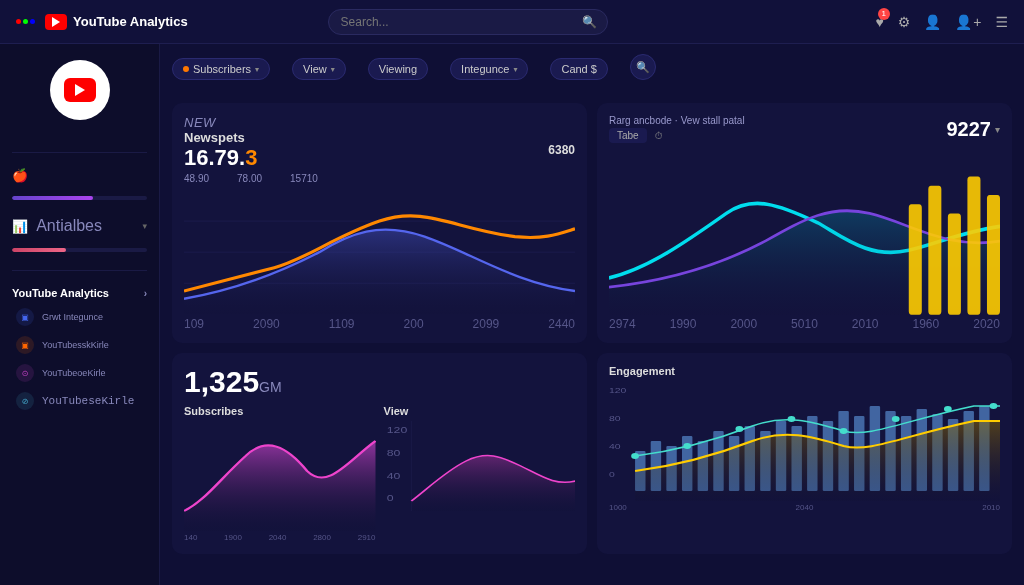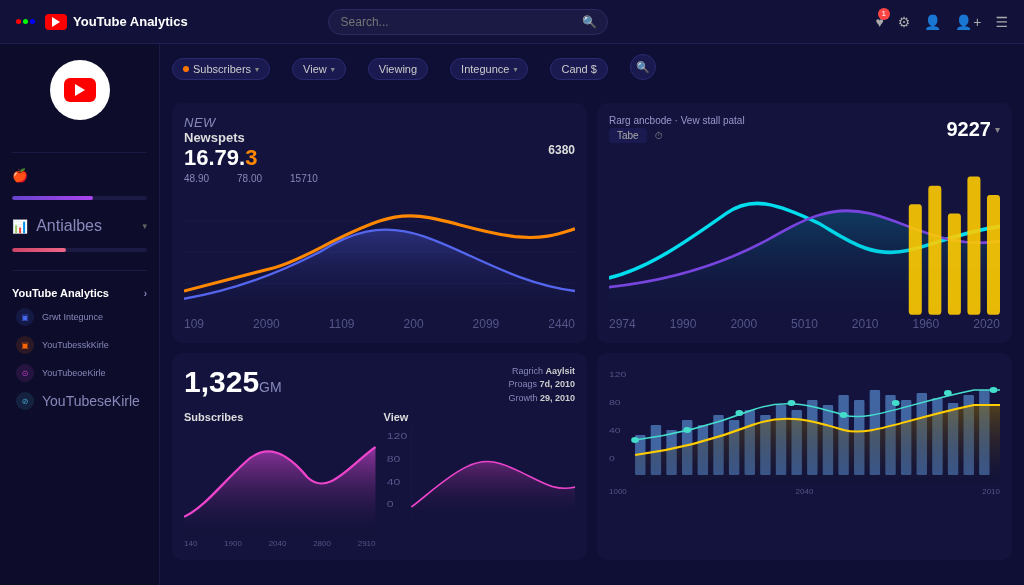--- a/index.html
+++ b/index.html
@@ -463,21 +463,21 @@
     <div class="sidebar-sub-item">
       <div class="sidebar-sub-icon" style="background:#ff660022;color:#ff6600;">▣</div>
       <span style="font-size:9px;">YouTubesskKirle</span>
     </div>
     <div class="sidebar-sub-item">
       <div class="sidebar-sub-icon" style="background:#cc44cc22;color:#cc44cc;">⊙</div>
       <span style="font-size:9px;">YouTubeoeKirle</span>
     </div>
     <div class="sidebar-sub-item">
       <div class="sidebar-sub-icon" style="background:#44aacc22;color:#44aacc;">⊘</div>
-      <span style="font-size:14px;">YouTubeseKirle</span>
+      <span style="font-size:11px;font-family:Liberation Mono, monospace;">YouTubeseKirle</span>
     </div>
   </aside>
 
   <main class="content">
 
     <div class="filter-bar">
       <div class="filter-btn">
         <span class="dot"></span>
         <span>Subscribers</span>
         <span class="arrow">▾</span>
@@ -595,34 +595,20 @@
           <span>2020</span>
         </div>
       </div>
 
       <div class="card">
         <div class="stat-row">
           <div>
             <div style="display:flex;align-items:baseline;gap:0;">
               <span class="stat-big">1,325</span>
               <span style="font-size:14px;color:#8888bb;">GM</span>
-            </div>
-          </div>
-          <div class="stat-detail">
-            <div>
-              <span>Ragrich</span>
-              <strong>Aaylsit</strong>
-            </div>
-            <div>
-              <span>Proags</span>
-              <strong>7d, 2010</strong>
-            </div>
-            <div>
-              <span>Growth</span>
-              <strong>29, 2010</strong>
             </div>
           </div>
         </div>
         <div style="display:grid;grid-template-columns:1fr 1fr;gap:8px;margin-top:6px;">
           <div>
             <div class="chart-label">Subscribes</div>
             <div class="bottom-chart">
               <svg viewBox="0 0 140 110" class="chart" preserveAspectRatio="none">
                 <path d="M0,90 C15,80 25,60 45,35 C60,15 75,25 90,50 C105,70 120,40 140,20 L140,110 L0,110 Z" fill="url(#pinkGrad)" opacity="0.85"></path>
                 <path d="M0,90 C15,80 25,60 45,35 C60,15 75,25 90,50 C105,70 120,40 140,20" fill="none" stroke="#ee44cc" stroke-width="2"></path>
@@ -661,20 +647,21 @@
                     <stop offset="100%" stop-color="#0d0d2b" stop-opacity="0.1"></stop>
                   </linearGradient>
                 </defs>
               </svg>
             </div>
           </div>
         </div>
       </div>
 
       <div class="card">
+        <div class="chart-label">Engagement</div>
         <div class="bottom-chart" style="height:120px;">
           <svg viewBox="0 0 300 120" class="chart" preserveAspectRatio="none">
 
             <text x="0" y="12" font-size="8" fill="#555588">120</text>
             <text x="0" y="40" font-size="8" fill="#555588">80</text>
             <text x="0" y="68" font-size="8" fill="#555588">40</text>
             <text x="0" y="96" font-size="8" fill="#555588">0</text>
 
             <g opacity="0.7">
               <rect x="20" y="70" width="8" height="40" rx="1" fill="#5588cc"></rect>

